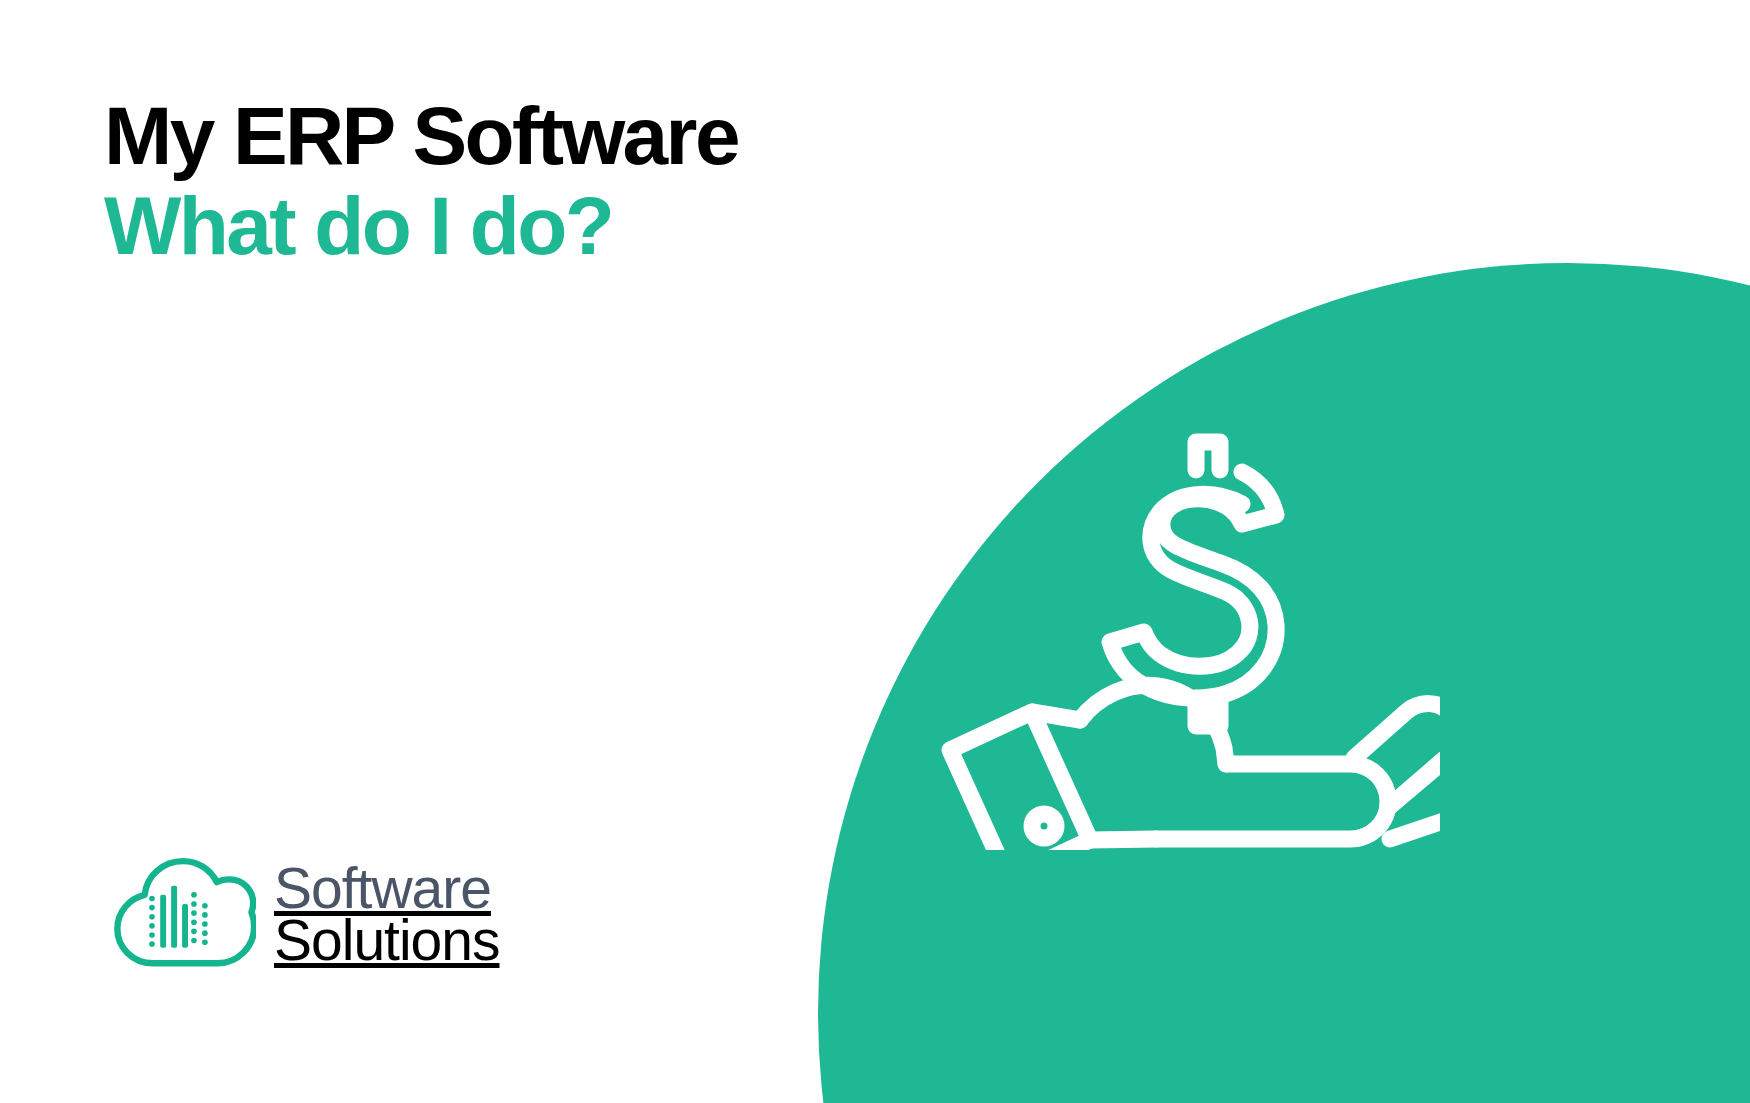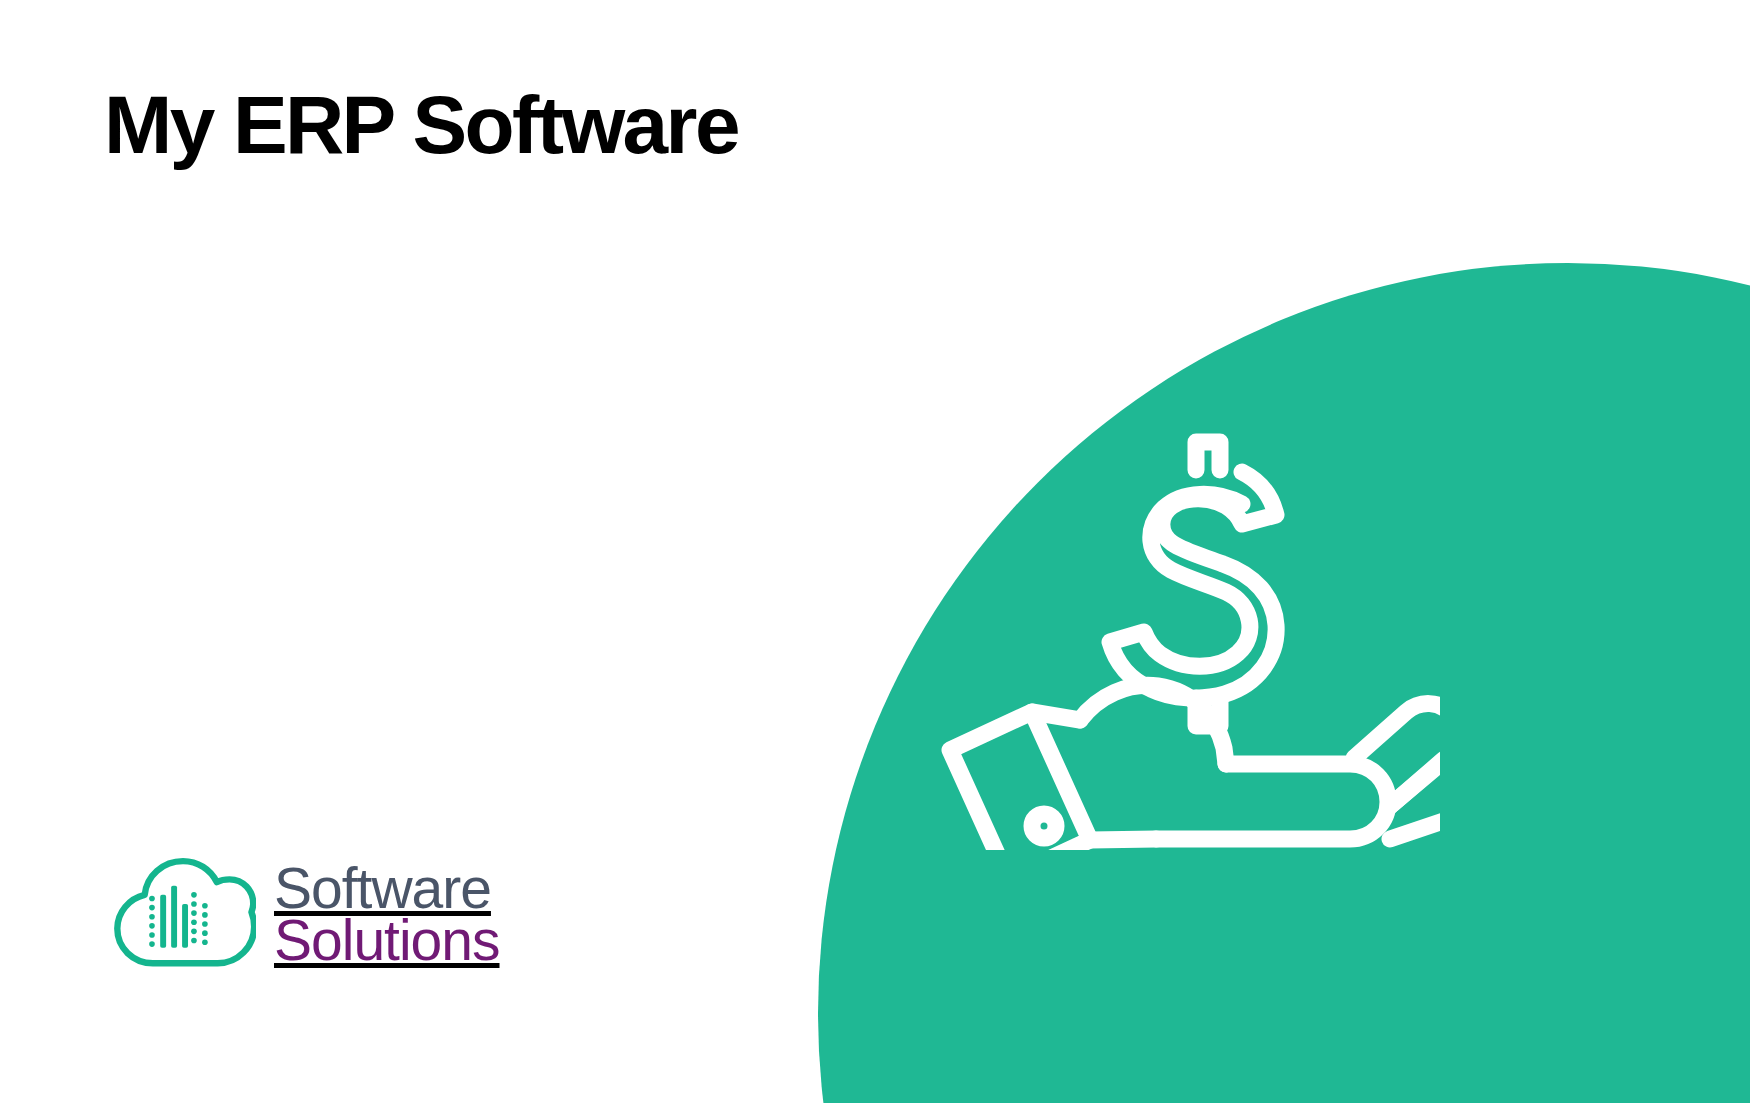--- a/index.html
+++ b/index.html
@@ -38,21 +38,21 @@
     top: 420px;
     width: 520px;
     height: 430px;
   }
   .icon-wrap svg { display: block; width: 100%; height: 100%; }
 
   
   .headline {
     position: absolute;
     left: 104px;
-    top: 83px;
+    top: 94px;
     width: 860px;
   }
   .headline-line {
     display: block;
     font-family: "Liberation Sans", sans-serif;
     font-weight: 700;
     font-size: 82px;
     line-height: 1.02;
     letter-spacing: -2.6px;
     color: #000000;
@@ -80,21 +80,21 @@
     flex-direction: column;
     line-height: 0.92;
   }
   .logo-word {
     font-family: "Liberation Sans", sans-serif;
     font-weight: 400;
     font-size: 57px;
     letter-spacing: -1px;
   }
   .logo-word-top { color: #4A5568; }
-  .logo-word-bottom { color: #701a75; }
+  .logo-word-bottom { color: #000000; }
 </style>
 </head>
 <body>
 
 <div class="banner">
 
   <div class="graphic-block"></div>
 
   <div class="icon-wrap">
     <svg viewBox="0 0 520 430" xmlns="http://www.w3.org/2000/svg" fill="none" stroke="#ffffff" stroke-width="17" stroke-linecap="round" stroke-linejoin="round">
@@ -147,20 +147,21 @@
       <path d="M30 330 L 112 292 L 170 420 L 88 458 Z"></path>
       <circle cx="124" cy="406" r="12"></circle>
 
       <path d="M112 292 L 160 300"></path>
       <path d="M170 420 L 236 419"></path>
     </svg>
   </div>
 
   <div class="headline">
     <span class="headline-line">My ERP Software</span>
+    <span class="headline-line accent">What do I do?</span>
   </div>
 
   <div class="logo">
     <span class="logo-mark">
       <svg viewBox="0 0 160 128" xmlns="http://www.w3.org/2000/svg">
 
         <path d="M47 118
                  C 25 118, 8 101, 8 80
                  C 8 62, 21 47, 38 43
                  C 40 22, 58 6, 80 6

